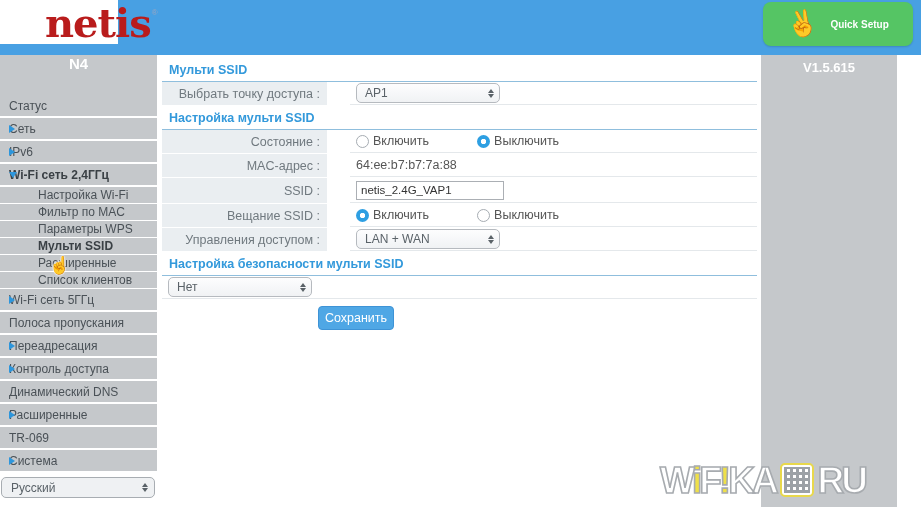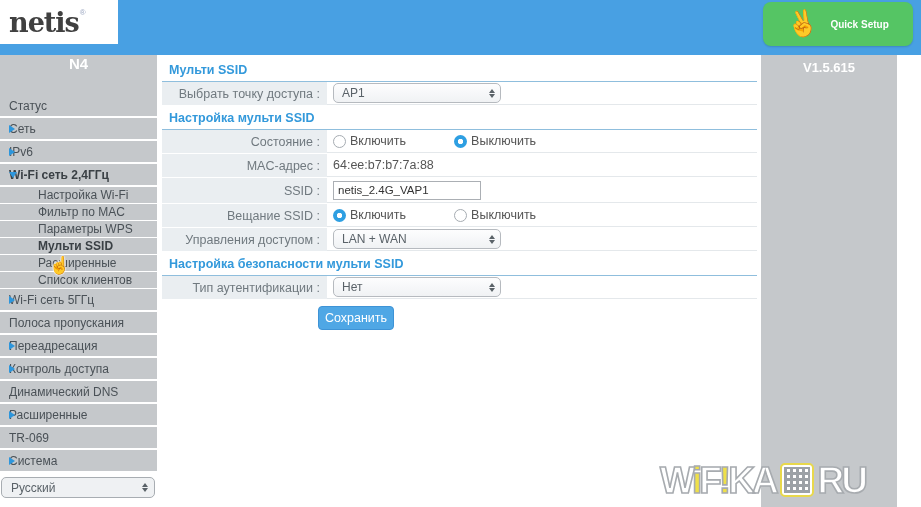--- a/index.html
+++ b/index.html
@@ -2,21 +2,21 @@
 <html><head>
 <meta charset="utf-8">
 <style>
   * { margin:0; padding:0; box-sizing:border-box; }
   html,body { width:921px; height:507px; background:#fff; font-family:"Liberation Sans",sans-serif; overflow:hidden; }
   #app { position:relative; width:921px; height:507px; background:#fff; }
 
   
   .header { position:absolute; left:0; top:0; width:921px; height:55px; background:#48A0E3; }
   .logo-box { position:absolute; left:0; top:0; width:118px; height:44px; background:#fff; display:flex; align-items:center; padding-left:9px; }
-  .logo { font-family:"DejaVu Serif",serif; font-weight:bold; font-size:27px; color:#404040; letter-spacing:-1px; }
+  .logo { font-family:"DejaVu Serif",serif; font-weight:bold; font-size:40px; color:#b91c1c; letter-spacing:-1px;margin-left:36px; }
   .logo-tm { font-size:8px; color:#9AA6C0; vertical-align:top; margin-left:1px; position:relative; top:-10px; }
   .quick-setup { position:absolute; right:8px; top:2px; width:150px; height:44px; background:#55C564; border-radius:8px; display:flex; align-items:center; justify-content:center; gap:12px; cursor:pointer; box-shadow:0 1px 2px rgba(0,0,0,.15); }
   .qs-icon { color:#8BD98B; font-size:25px; transform:rotate(-20deg); line-height:1; }
   .qs-label { color:#fff; font-weight:bold; font-size:10px; }
 
   
   .sidebar { position:absolute; left:0; top:55px; width:157px; height:452px; }
   .n4 { height:40px; background:#C5C8CB; display:flex; justify-content:center; padding-top:0; color:#fff; font-weight:bold; font-size:15px; }
   .side-item { position:relative; background:#C5C8CB; color:#4A5157; font-size:12px; display:flex; align-items:center; height:21px; margin-bottom:2px; padding-left:9px; cursor:pointer; }
   .side-item.sub { height:16px; margin-bottom:1px; padding-left:38px; }
@@ -28,25 +28,25 @@
 
   
   .spin { display:flex; flex-direction:column; align-items:center; gap:1px; }
   .spin i { display:block; width:0; height:0; }
   .spin .up { border-bottom:4px solid #5A6268; border-left:3.5px solid transparent; border-right:3.5px solid transparent; }
   .spin .dn { border-top:4px solid #5A6268; border-left:3.5px solid transparent; border-right:3.5px solid transparent; }
 
   
   .content { position:absolute; left:162px; top:55px; width:595px; padding-top:3px; }
   .sec { height:24px; display:flex; align-items:center; padding-left:7px; color:#3399DB; font-weight:bold; font-size:12.5px; border-bottom:1px solid #8FBEDD; }
-  .row { display:flex; align-items:stretch; height:23px; margin-bottom:1px; }
+  .row { display:flex; align-items:stretch; height:23px; margin-bottom:1px;gap:23px; }
   .row.tall { height:25px; }
   .row .lbl { width:165px; background:#EAEEF1; color:#70797F; font-size:12.5px; display:flex; align-items:center; justify-content:flex-end; padding-right:7px; white-space:nowrap; }
   .row .val { flex:1; display:flex; align-items:center; padding-left:6px; color:#555; font-size:12.5px; background:#fff; border-bottom:1px solid #E4E8EB; }
-  .sel { width:168px; height:20px; background:linear-gradient(#FDFDFE,#F0F2F4); border:1px solid #B6BABF; border-radius:5px; display:flex; align-items:center; justify-content:space-between; padding:0 5px 0 8px; color:#5A6268; font-size:12px; cursor:pointer; }
+  .sel { width:144px; height:20px; background:linear-gradient(#FDFDFE,#F0F2F4); border:1px solid #B6BABF; border-radius:5px; display:flex; align-items:center; justify-content:space-between; padding:0 5px 0 8px; color:#5A6268; font-size:12px; cursor:pointer; }
   .inp { width:148px; height:19px; border:1px solid #ABAFB4; background:#fff; padding-left:4px; font-size:11.5px; color:#333; font-family:"Liberation Sans",sans-serif; }
   .radio-group { display:flex; align-items:center; }
   .radio { width:13px; height:13px; border-radius:50%; flex:0 0 auto; cursor:pointer; }
   .radio.off { border:1.5px solid #A6ACB2; background:#fff; }
   .radio.on  { background:radial-gradient(circle at 50% 50%, #fff 0 2.4px, #2E9FE2 3px); }
   .opt-label { margin-left:4px; color:#555; font-size:12.5px; }
   .gap2 { width:48px; }
   .save-row { margin-top:7px; }
   .save-btn { margin-left:156px; width:76px; height:24px; background:#4FA7E5; border:1px solid #3E93D6; border-radius:4px; color:#fff; font-size:12.5px; display:flex; align-items:center; justify-content:center; cursor:pointer; }
 
@@ -218,21 +218,20 @@
           <span class="spin">
               <i class="up"></i>
               <i class="dn"></i>
             </span>
         </div>
       </div>
     </div>
 
     <div class="sec">Настройка безопасности мульти SSID</div>
     <div class="row">
-      <div class="lbl">Тип аутентификации :</div>
       <div class="val">
         <div class="sel">
           <span>Нет</span>
           <span class="spin">
               <i class="up"></i>
               <i class="dn"></i>
             </span>
         </div>
       </div>
     </div>

